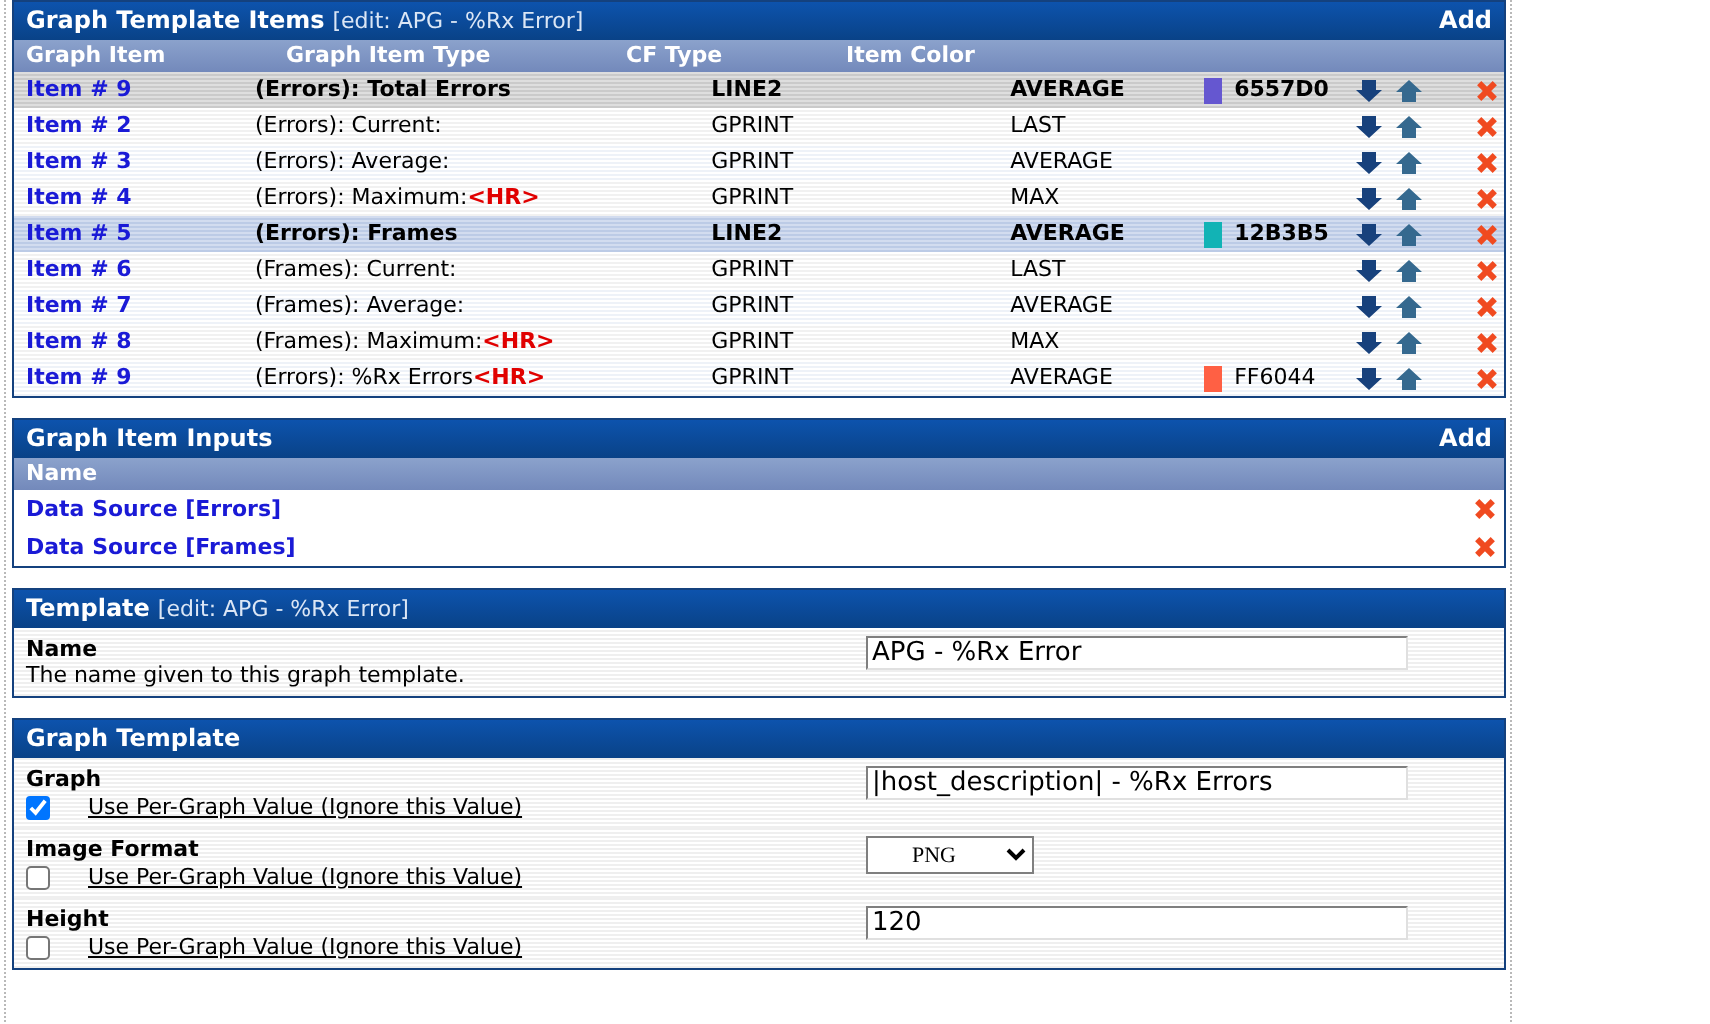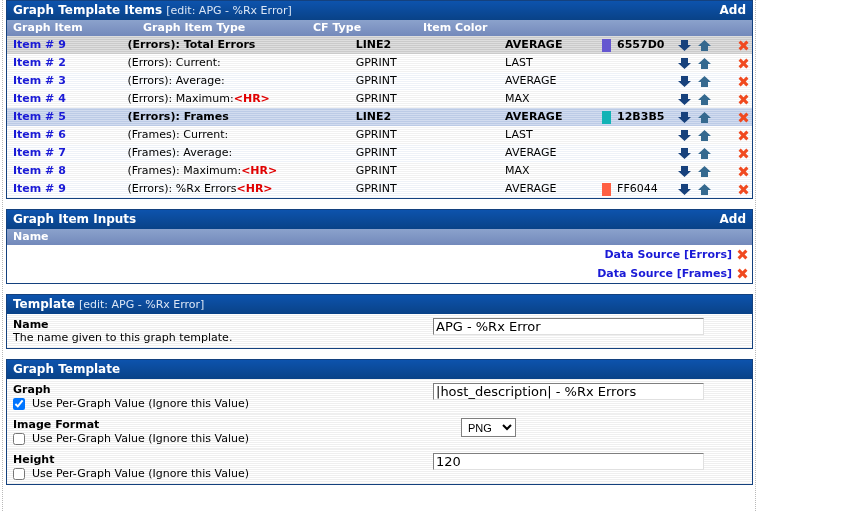--- a/index.html
+++ b/index.html
@@ -183,61 +183,60 @@
     position: absolute;
     left: 0; top: 4px;
     width: 11px; height: 3px;
     background: #f04a20;
   }
   .xicon::before { transform: rotate(45deg); }
   .xicon::after  { transform: rotate(-45deg); }
 
   
   .colhead.single .cell { width: 100%; }
-  .inrow { height: 19px; line-height: 19px; display: flex; align-items: center; font-size: 11px; text-align: right; }
+  .inrow { height: 19px; line-height: 19px; display: flex; align-items: center; font-size: 11px; }
   .inrow .nm { flex: 1 1 auto; padding-left: 6px; }
   .inrow .del { width: 20px; display: flex; justify-content: center; align-items: center; }
 
   
   .formrow {
     display: flex;
     align-items: flex-start;
     background-color: #ffffff;
     background-image:
       repeating-linear-gradient(0deg, #efefef 0 1px, #ffffff 1px 2px),
       repeating-linear-gradient(90deg, #efefef 0 1px, #ffffff 1px 2px);
   }
   .formrow .labelcol { width: 420px; box-sizing: border-box; padding: 4px 0 4px 6px; }
   .formrow .fieldcol { flex: 1 1 auto; padding: 4px 0 4px 6px; }
   .f-label { font-weight: bold; font-size: 11px; display: block; }
   .f-desc  { font-size: 11px; color: #000; display: block; }
-  .f-check { display: flex; align-items: center; gap: 7px; margin-top: 1px; }
+  .f-check { display: flex; align-items: center; gap: 19px; margin-top: 1px; text-decoration: underline; }
   .f-check .cbtext { font-size: 11px; }
 
   input[type="text"].txt {
     width: 271px;
     height: 17px;
     box-sizing: border-box;
     font-family: "DejaVu Sans", "Liberation Sans", sans-serif;
     font-size: 13px;
     padding: 1px 2px;
     border: 1px solid #7f7f7f;
     border-right-color: #e0e0e0;
     border-bottom-color: #e0e0e0;
     background: #ffffff;
     color: #000;
   }
   select.sel {
-    font-family: Liberation Sans, sans-serif;
+    font-family: Liberation Serif, serif;
     font-size: 11px;
     height: 19px;
-    padding: 0 2px;
+    padding: 0 18px;
     border: 1px solid #7f7f7f;
     background: #ffffff;
-    margin-left: 28px;
   }
   input[type="checkbox"].cb {
     width: 12px; height: 12px; margin: 0;
   }
 </style>
 </head>
 <body>
 
 <div class="page">
   <div class="gutter left"></div>

